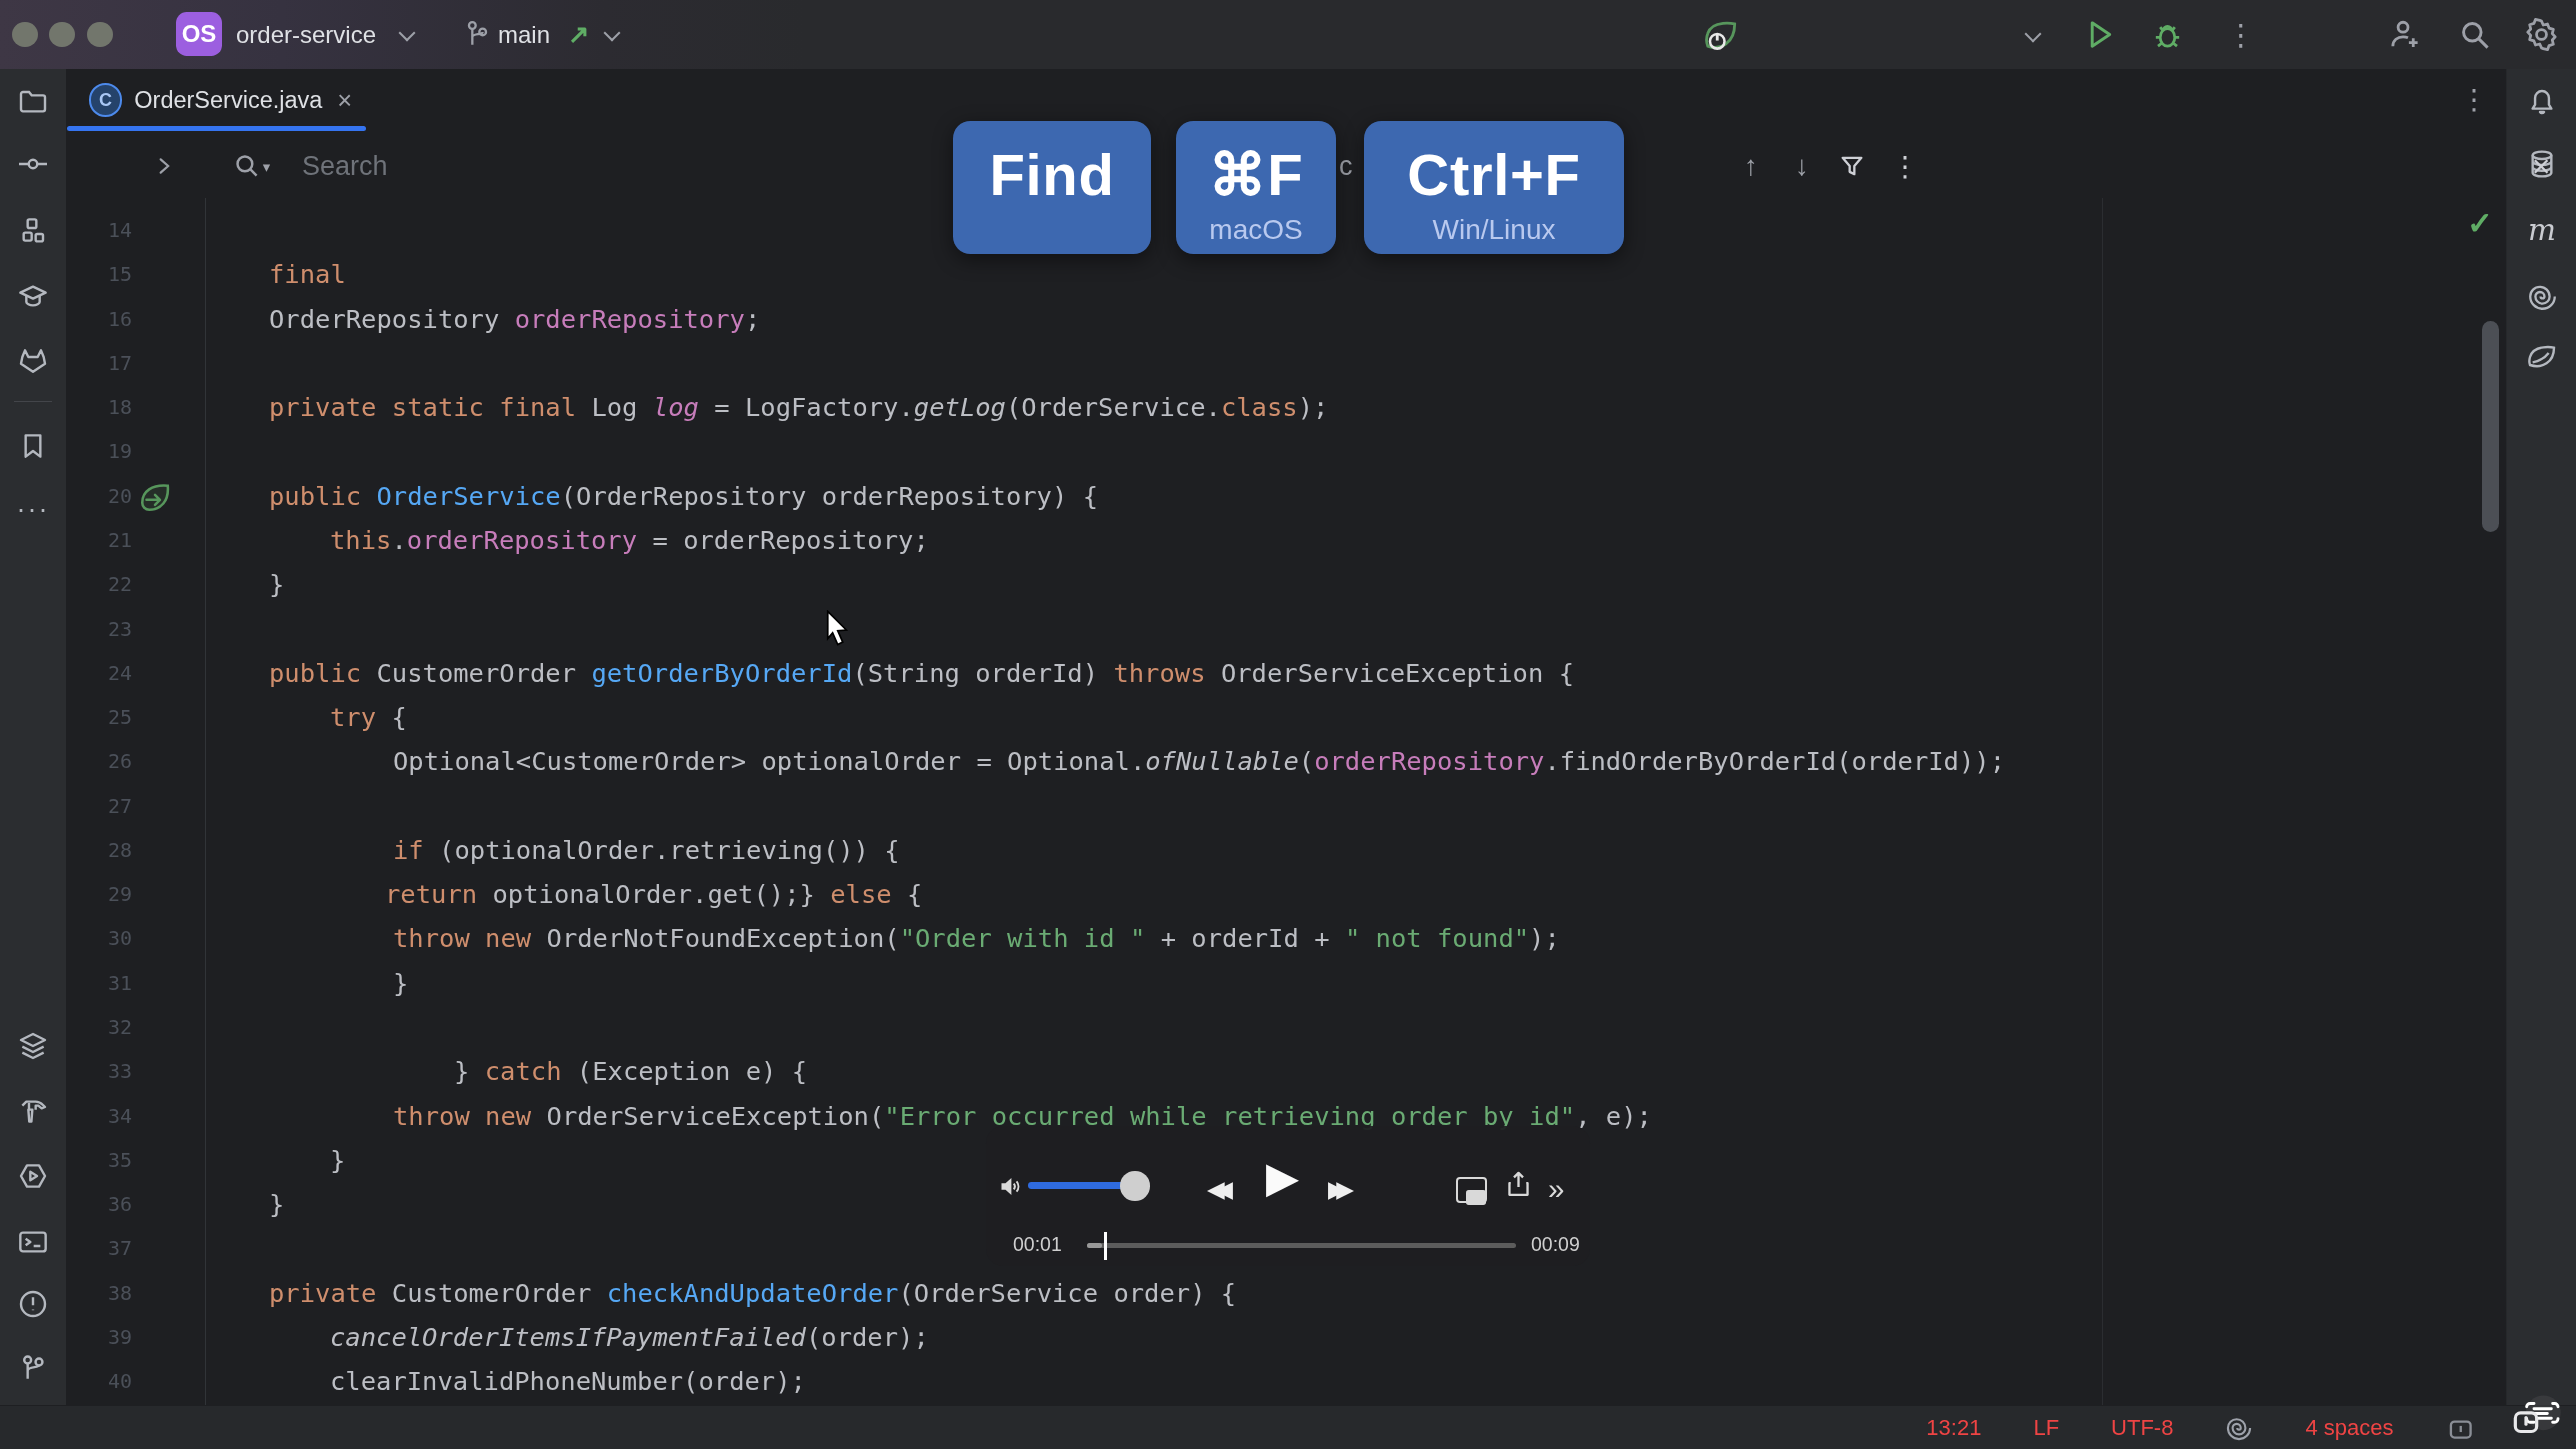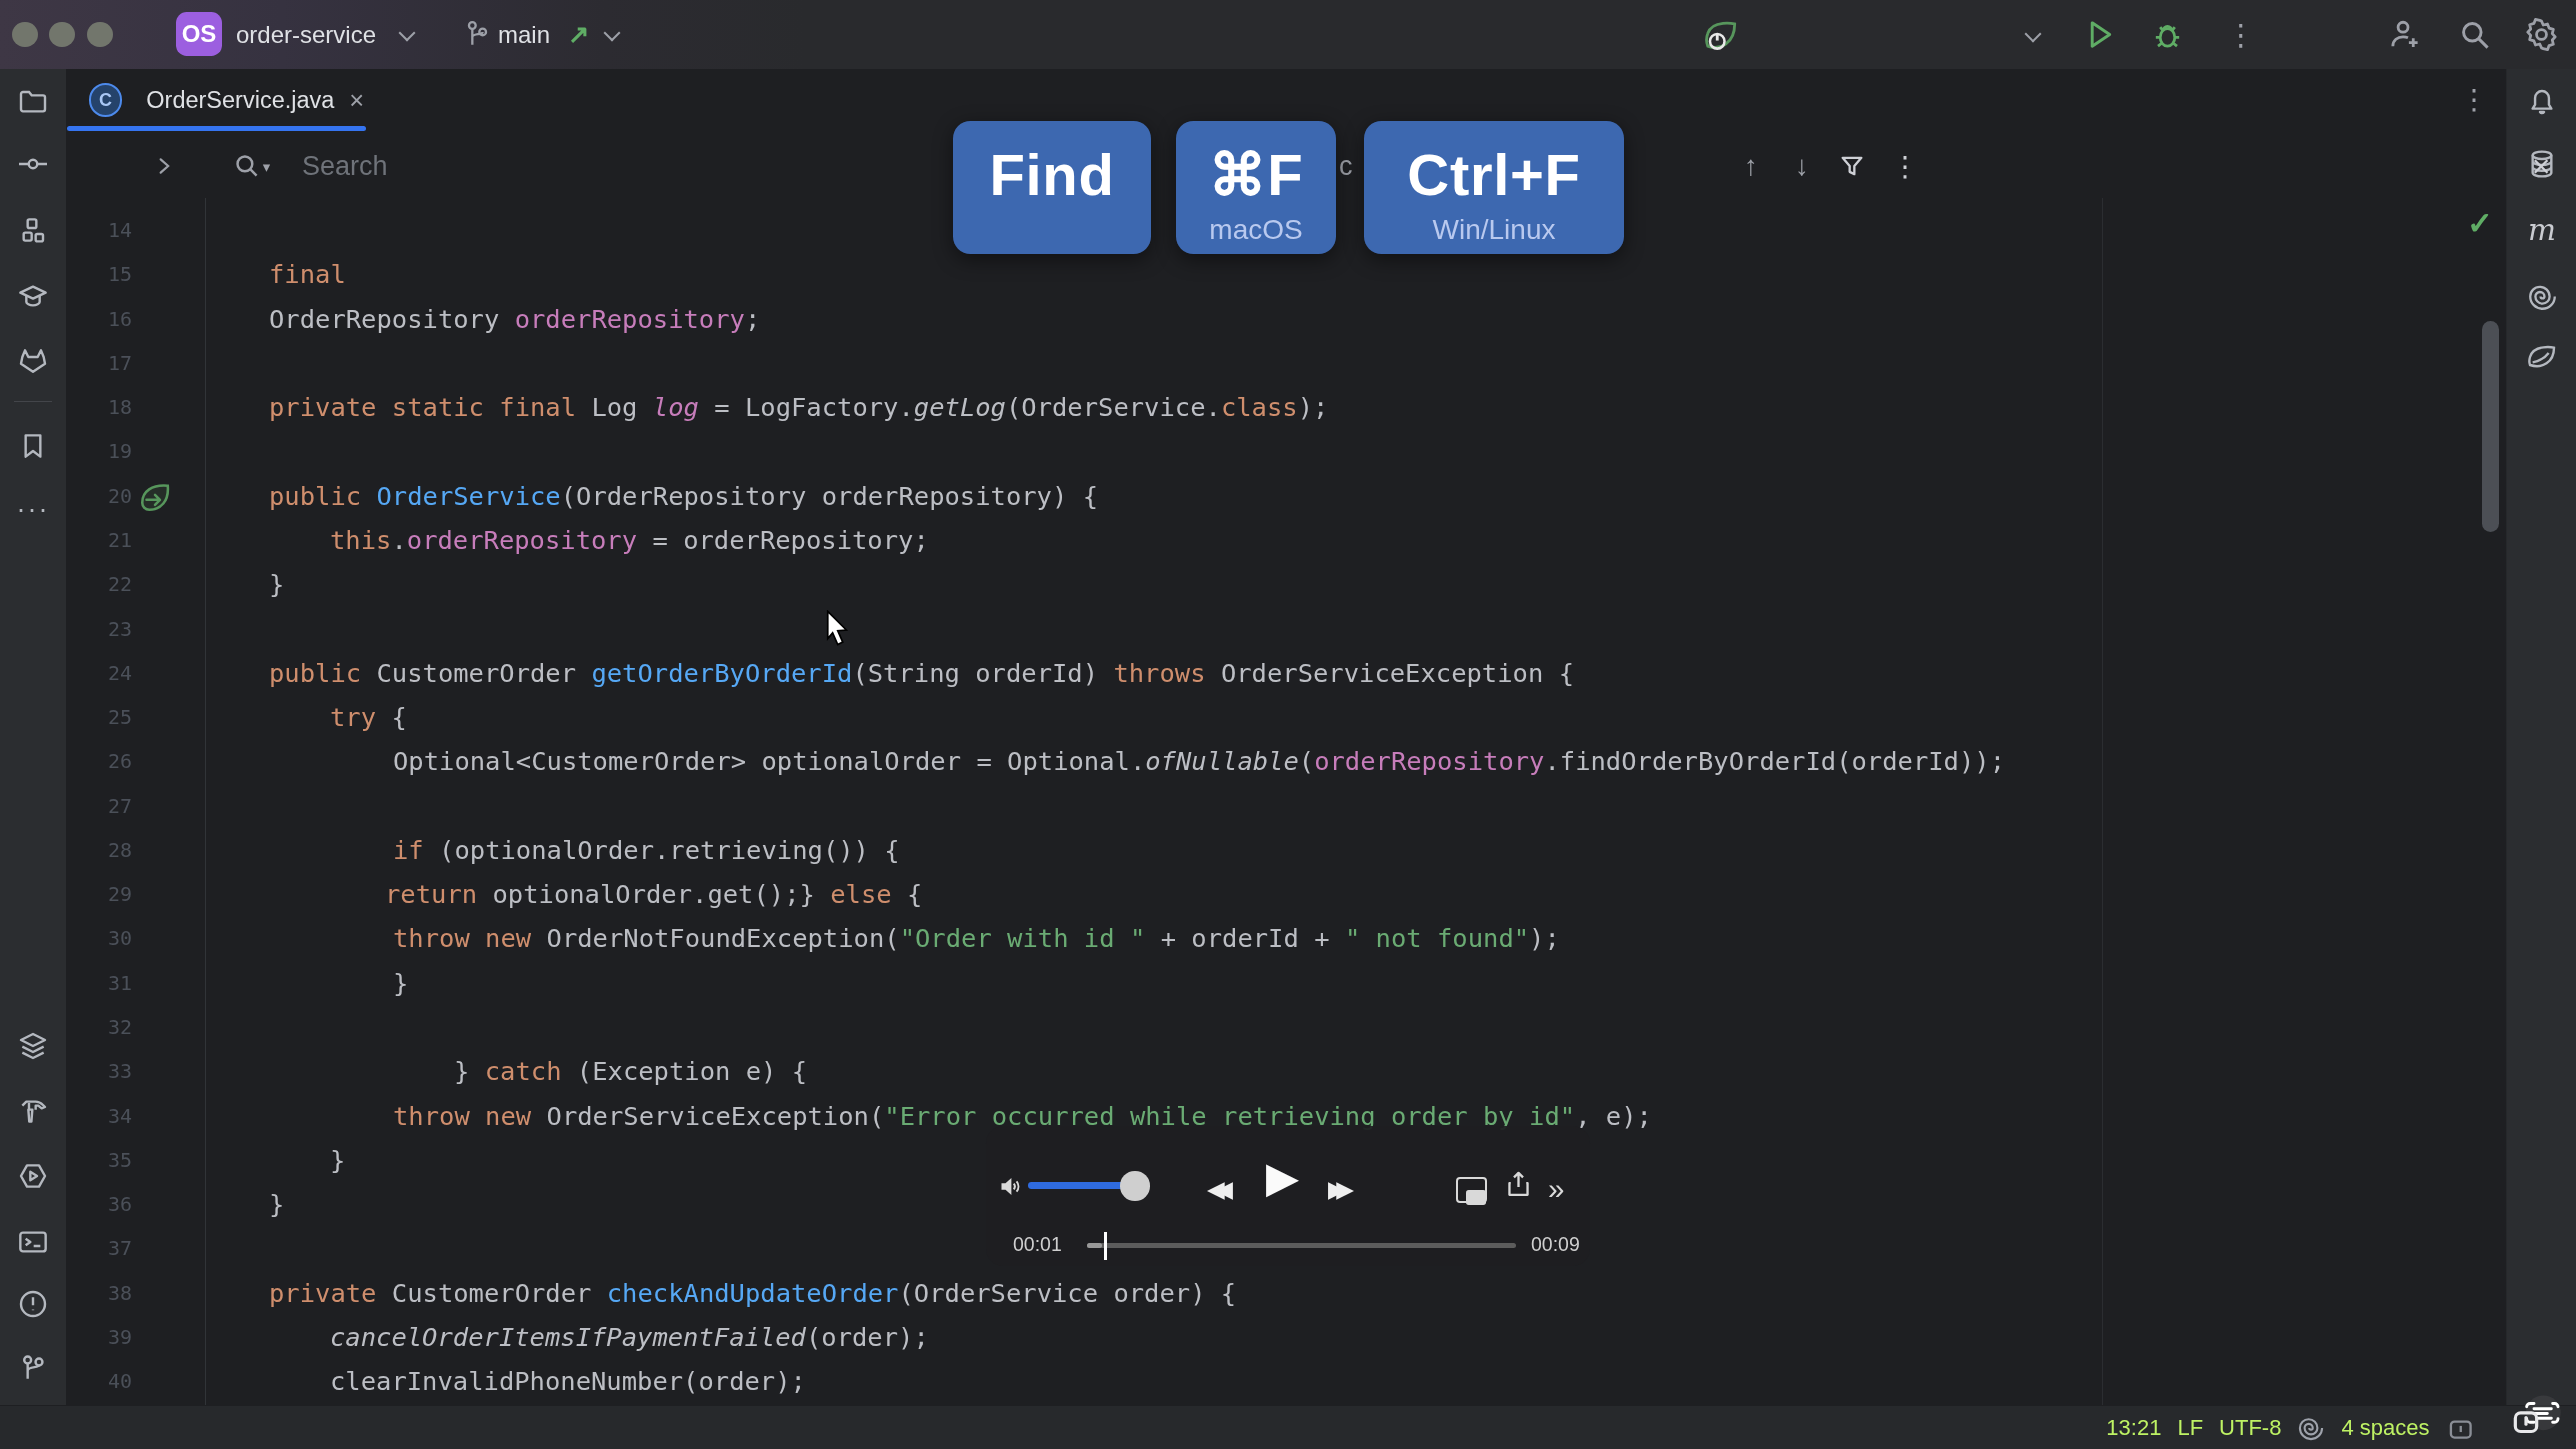--- a/index.html
+++ b/index.html
@@ -21,21 +21,21 @@
   #left-strip{left:0;top:69px;width:66px;height:1336px;background:#2b2d30;border-right:0.7px solid #26282b;}
   #right-strip{left:2506px;top:69px;width:70px;height:1336px;background:#2b2d30;border-left:0.7px solid #26282b;}
   .strip-ic{left:17px;width:32px;height:32px;display:flex;align-items:center;justify-content:center;color:#b4b8bf;}
   .rstrip-ic{left:19px;}
   
   #tabbar{left:66px;top:69px;width:2440px;height:65px;background:#1e1f22;}
   #tab{left:1.3px;top:0;width:299px;height:62px;display:flex;align-items:center;}
   #tab-underline{left:1.3px;top:57px;width:299px;height:5.4px;background:#3574f0;border-radius:2.7px;}
   #class-icon{width:29.5px;height:29.5px;border-radius:50%;background:#25436b;border:2px solid #4d8aec;
     color:#a9c7f5;font-size:18px;font-weight:bold;display:flex;align-items:center;justify-content:center;margin-left:21.5px;}
-  #tab-label{color:#dfe1e5;font-size:23.5px;margin-left:24px;}
+  #tab-label{color:#dfe1e5;font-size:23.5px;margin-left:12px;}
   #tab-close{color:#9da0a8;font-size:25.5px;margin-left:14.8px;}
   
   #searchbar{left:66px;top:134px;width:2440px;height:64px;background:#1e1f22;border-bottom:1.3px solid #393b40;}
   #search-sep{left:132px;top:141px;width:0.7px;height:51px;background:#393b40;}
   #search-caret{left:227px;top:146px;width:2px;height:32px;background:#d4d7dc;}
   #search-placeholder{left:236px;top:0;height:64px;line-height:64px;color:#6f737a;font-size:27px;}
   .sb-ic{top:0;height:64px;display:flex;align-items:center;justify-content:center;}
   #hscroll-thumb{left:416px;top:201px;width:107px;height:9.4px;border-radius:4.7px;background:#3f434a;}
   
   #editor{left:66px;top:198px;width:2440px;height:1208px;background:#1e1f22;}
@@ -44,22 +44,22 @@
   .line{position:absolute;left:0;height:44px;line-height:44px;white-space:pre;
         font-family:"DejaVu Sans Mono",monospace;font-size:25.5px;color:#bcbec4;}
   .ln{position:absolute;left:0;width:66px;text-align:right;color:#4b5059;
       font-family:"DejaVu Sans Mono",monospace;font-size:20px;}
   .tk-k{color:#cf8e6d;} .tk-f{color:#c77dbb;} .tk-fi{color:#c77dbb;font-style:italic;}
   .tk-d{color:#56a8f5;} .tk-s{color:#6aab73;} .tk-i{font-style:italic;} .tk-p{}
   #check{left:2467px;top:205px;color:#5fad65;font-size:31px;font-weight:bold;}
   #vscroll{left:2482px;top:321px;width:17.4px;height:211px;border-radius:8.7px;background:#4c4f55;}
   
   #statusbar{left:0;top:1405px;width:2576px;height:44px;background:#27292c;border-top:0.7px solid #1e1f22;}
-  #status-right{position:absolute;right:101px;top:0;height:44px;display:flex;align-items:center;gap:16px;
-    color:#bef264;font-size:22px;white-space:nowrap;}
+  #status-right{position:absolute;right:101px;top:0;height:44px;display:flex;align-items:center;gap:52px;
+    color:#ef4444;font-size:22px;white-space:nowrap;}
   
   .card{top:121px;height:133px;background:#3d68b0;border-radius:17.4px;box-shadow:0 5.4px 20px rgba(0,0,0,.45);
     color:#fff;text-align:center;z-index:40;}
   .card-main{font-size:58px;font-weight:800;line-height:77px;margin-top:14.8px;letter-spacing:0.7px;}
   .card-sub{font-size:28px;color:#b9c9ef;margin-top:1.3px;}
   #opt-c{left:1339px;top:134px;height:64px;line-height:64px;color:#9da0a8;font-size:27px;z-index:5;}
   
   #player{left:986px;top:1126px;width:604px;height:140px;border-radius:17.4px;background:rgba(30,30,33,.93);
     z-index:30;color:#e6e6e6;}
   #vol-track{left:42px;top:56px;width:107px;height:6.7px;border-radius:3.4px;background:#2f6bdf;}

